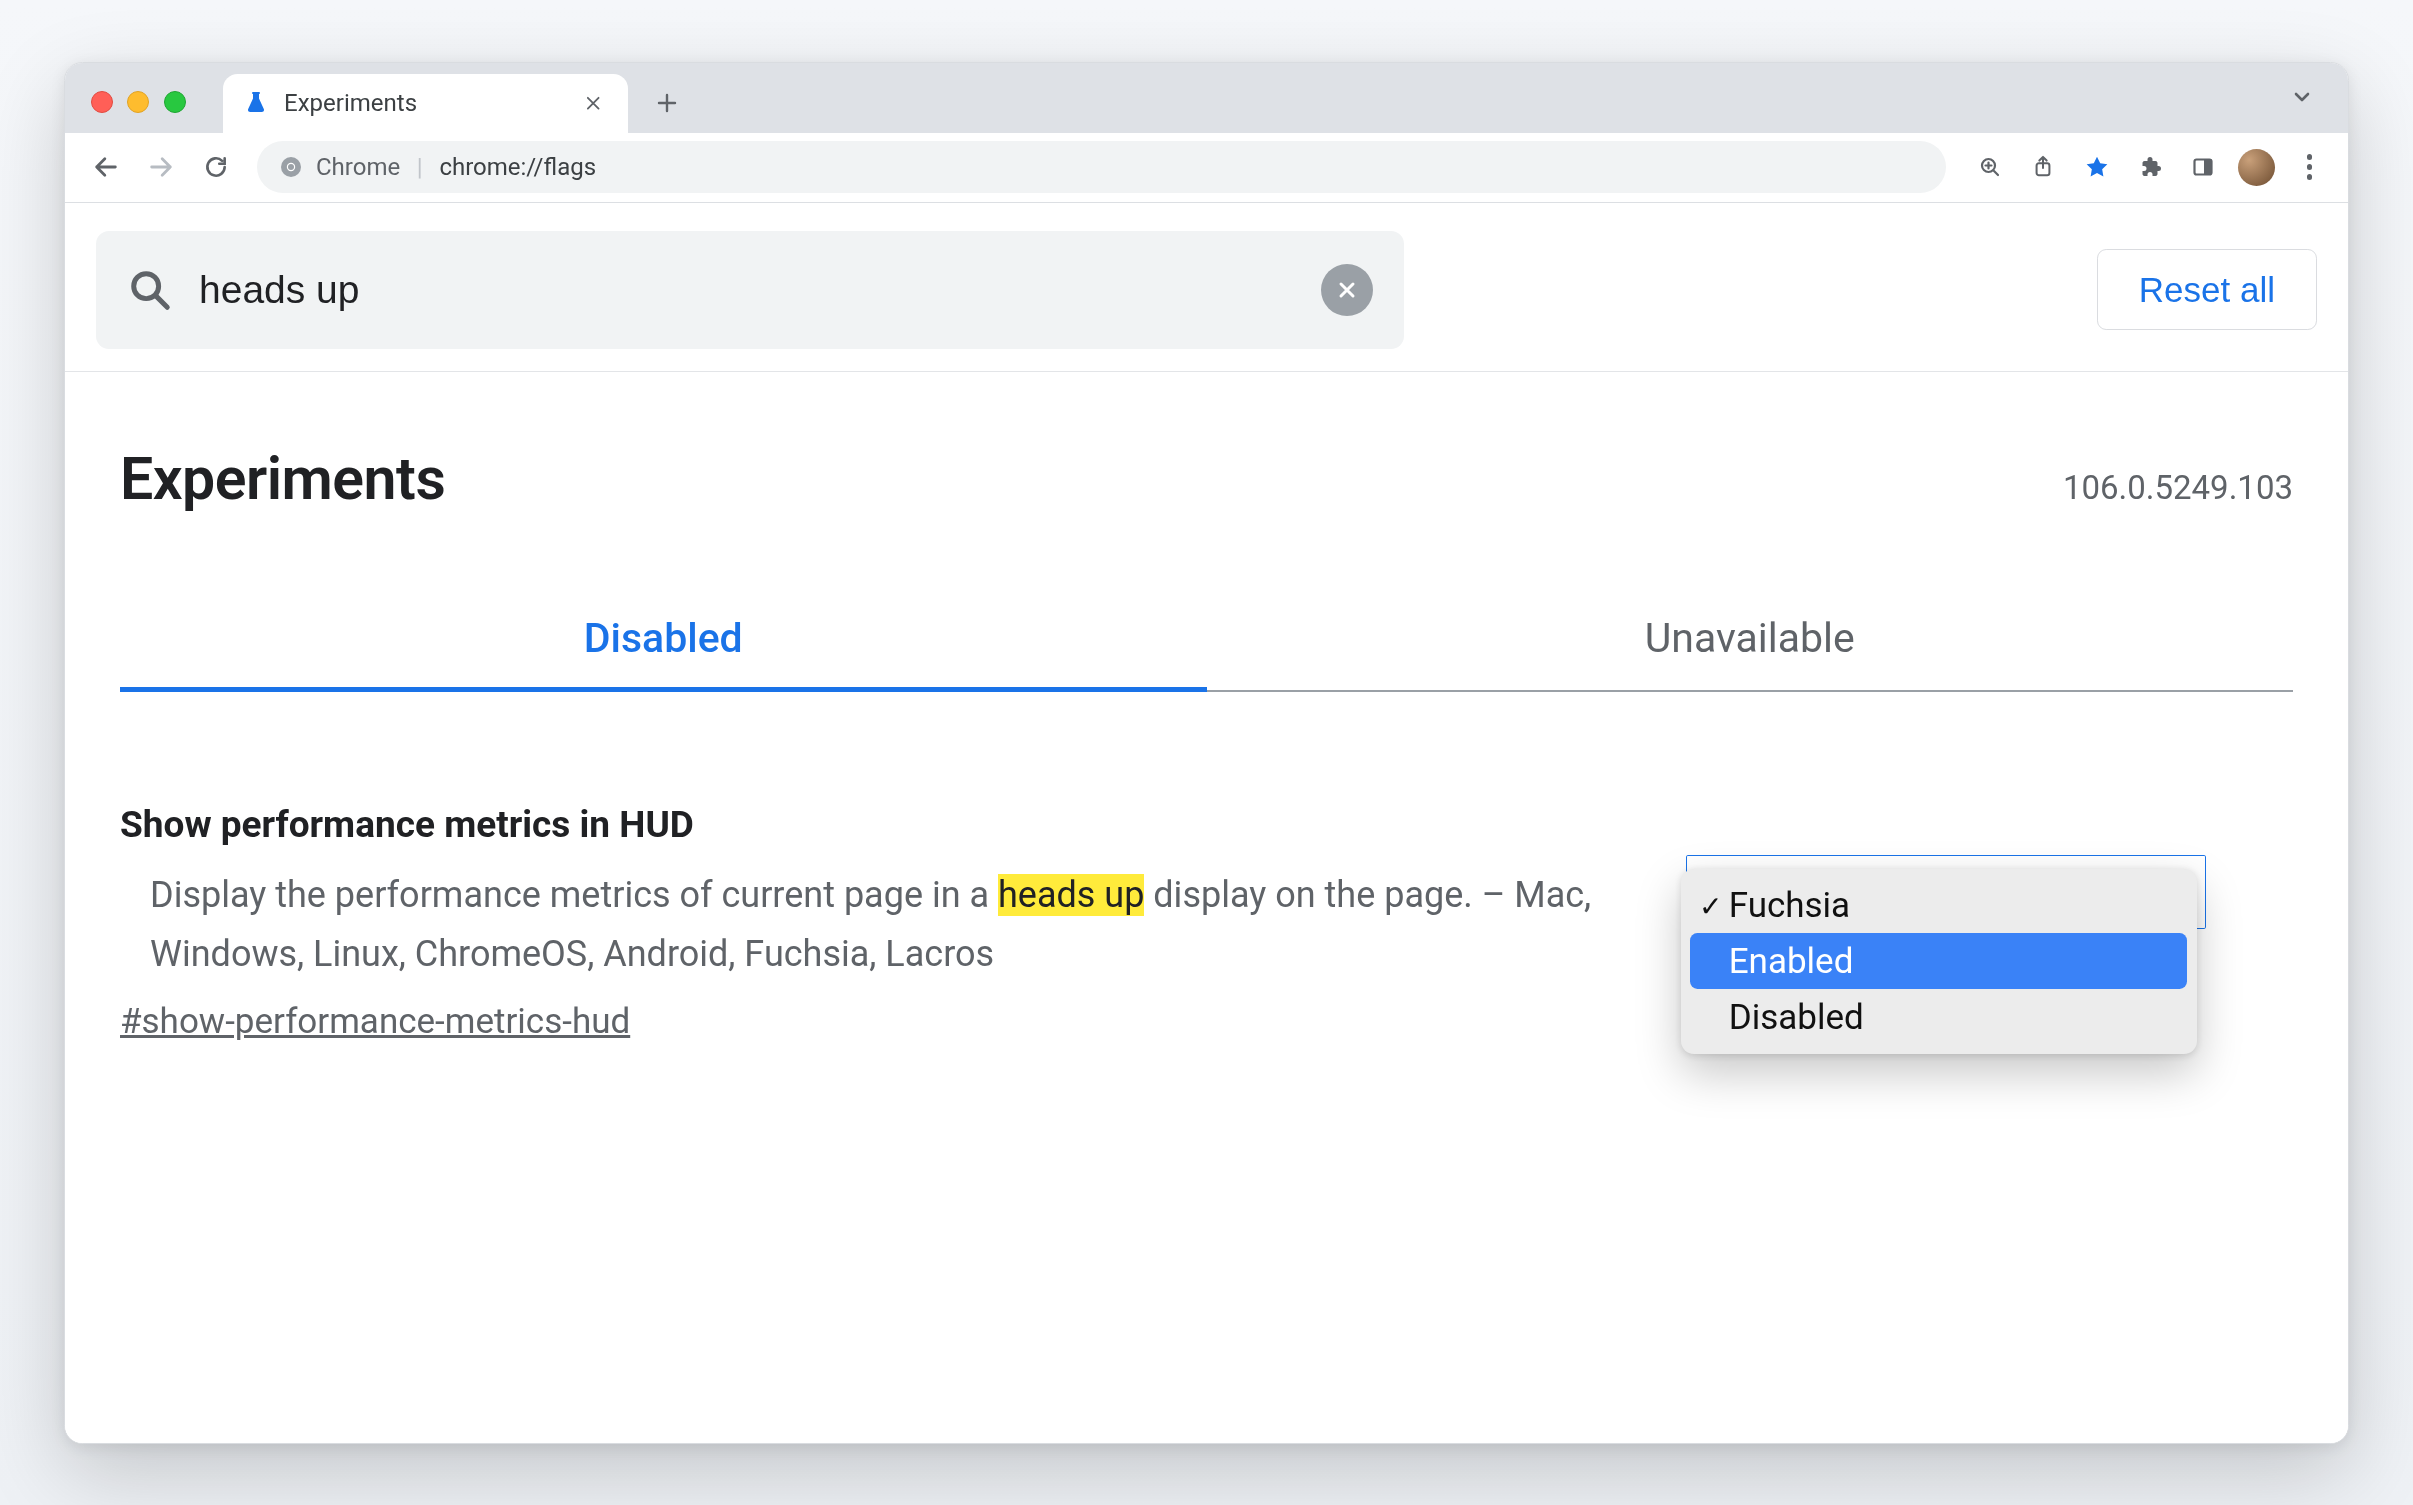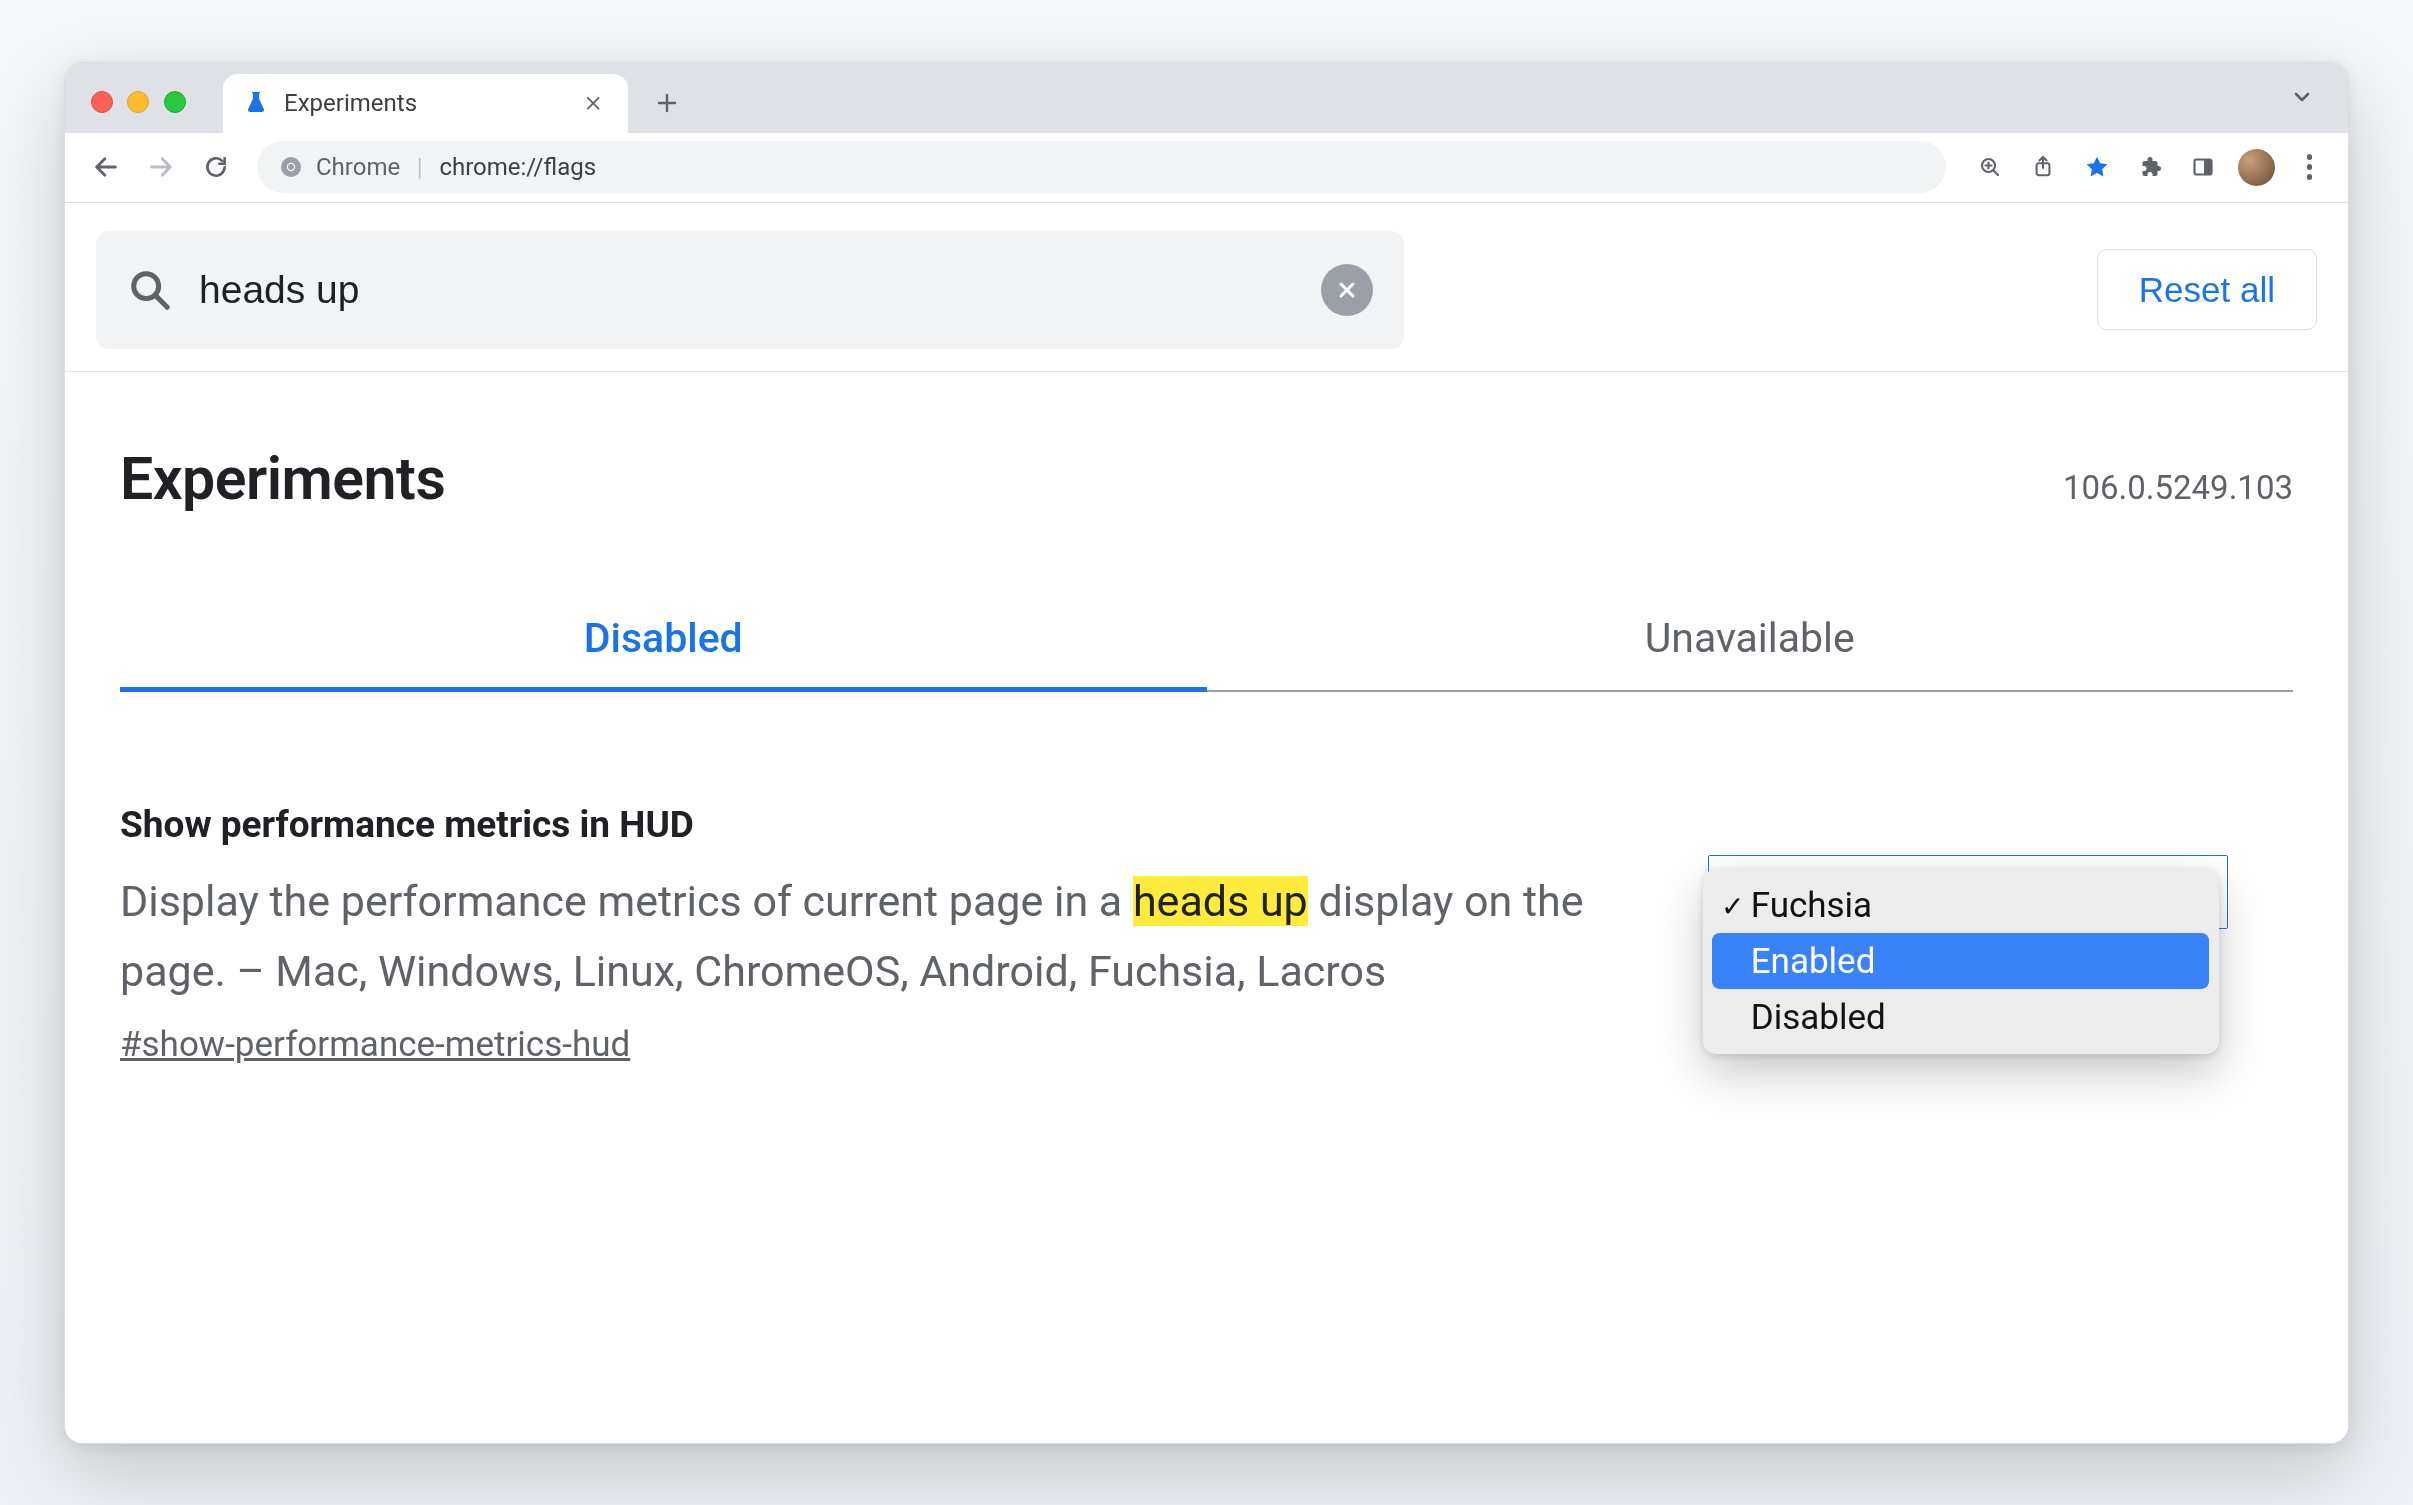--- a/index.html
+++ b/index.html
@@ -158,26 +158,26 @@
     color:#5f6368;
     border-bottom:2.8px solid #9aa0a6;
   }
   .exp-tab.active {
     color:#1a73e8; font-weight:500;
     border-bottom:5.5px solid #1a73e8;
     padding-bottom:25px;
   }
 
   .flag-row {
-    display:flex; padding: 111px 55px 0 55px; gap:77px;
+    display:flex; padding: 111px 55px 0 55px; gap:55px;
     position:relative;
   }
   .flag-text { flex:1; max-width: 1511px; }
   .flag-title { font-size:37px; font-weight:700; color:#202124; margin-bottom:20px; }
-  .flag-desc { font-size:43px; color:#5f6368; line-height:1.65; }
+  .flag-desc { font-size:36px; color:#5f6368; line-height:1.65;margin-left:30px; }
   .flag-desc .hl { background:#ffeb3b; color:#202124; }
   .flag-link { font-size:35px; color:#5f6368; text-decoration:underline; display:inline-block; margin-top:16.6px;text-align:center; }
 
   .flag-select-wrap {
     width:516px; position:relative; padding-top:52px;
   }
   .select-outline {
     position:absolute; top:52px; left:0; right:-3.7px; height:74px;
     border:1.8px solid #1a73e8; border-radius:1.8px;
   }

